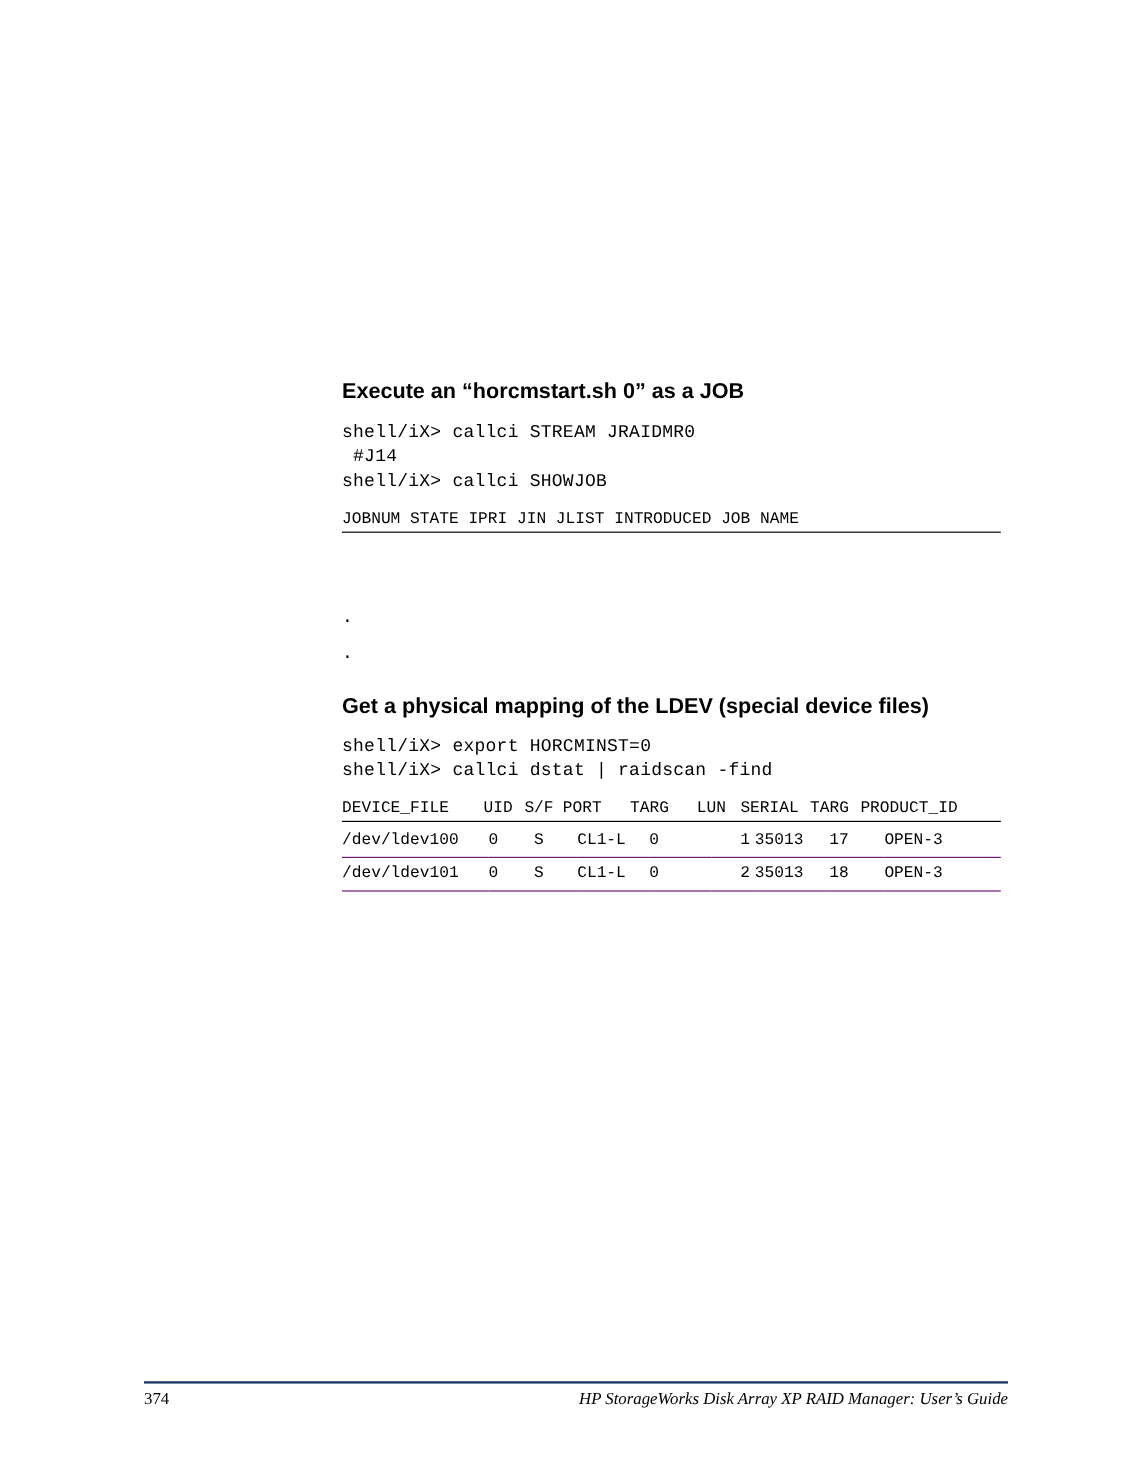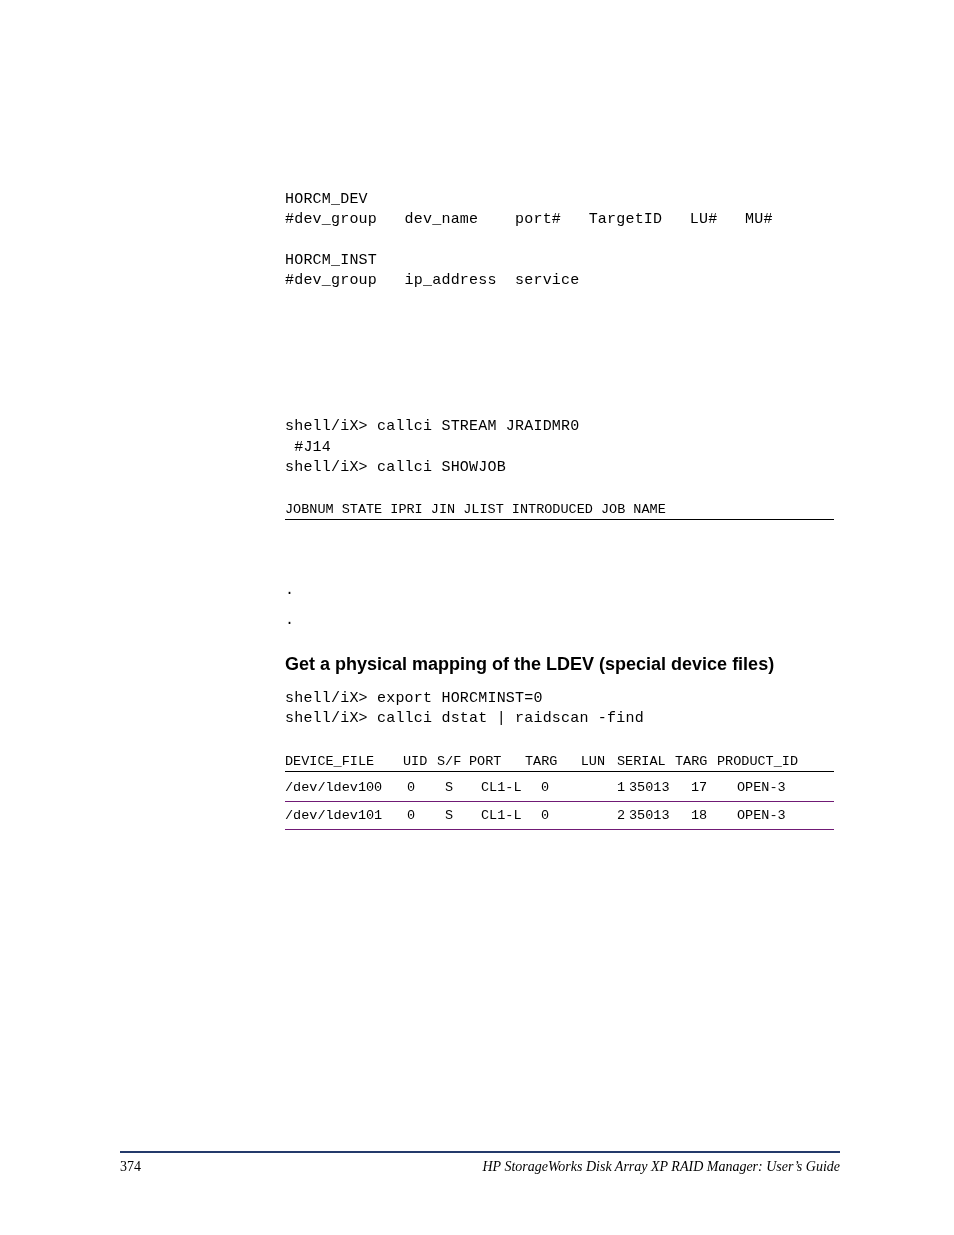--- a/index.html
+++ b/index.html
@@ -29,21 +29,21 @@
     font-size: 18px;
     margin: 0 0 14px 0;
   }
   .section-gap-large { height: 126px; }
   .section-gap-mid { height: 56px; }
   .tblhead {
     font-family: 'Courier New', Courier, monospace;
     font-size: 13.5px;
     border-bottom: 1px solid #000;
     padding-bottom: 2px;
-    margin-top: 24px;
+    margin-top: 14px;
   }
   .tbl {
     width: 100%;
     border-collapse: collapse;
     font-family: 'Courier New', Courier, monospace;
     font-size: 13.5px;
     margin-top: 2px;
   }
   .tbl td {
     border-bottom: 1px solid #701a75;
@@ -84,28 +84,24 @@
   .col-ldev{ width: 42px; }
   .col-prod{ }
   .headrow { display:flex; }
   .headrow span { display:inline-block; }
 </style>
 </head>
 <body>
 
 <div class="page">
 
-  <div class="mono">HORCM_DEV
-#dev_group   dev_name    port#   TargetID   LU#   MU#
-
-HORCM_INST
-#dev_group   ip_address  service</div>
 
   <div class="section-gap-large"></div>
 
+  <div class="heading">Execute an “horcmstart.sh 0” as a JOB</div>
 
   <div class="mono">shell/iX&gt; callci STREAM JRAIDMR0
  #J14
 shell/iX&gt; callci SHOWJOB</div>
 
   <div class="tblhead">JOBNUM   STATE  IPRI JIN JLIST INTRODUCED JOB NAME</div>
 
   <div class="section-gap-mid"></div>
 
   <div class="dots mono">.

